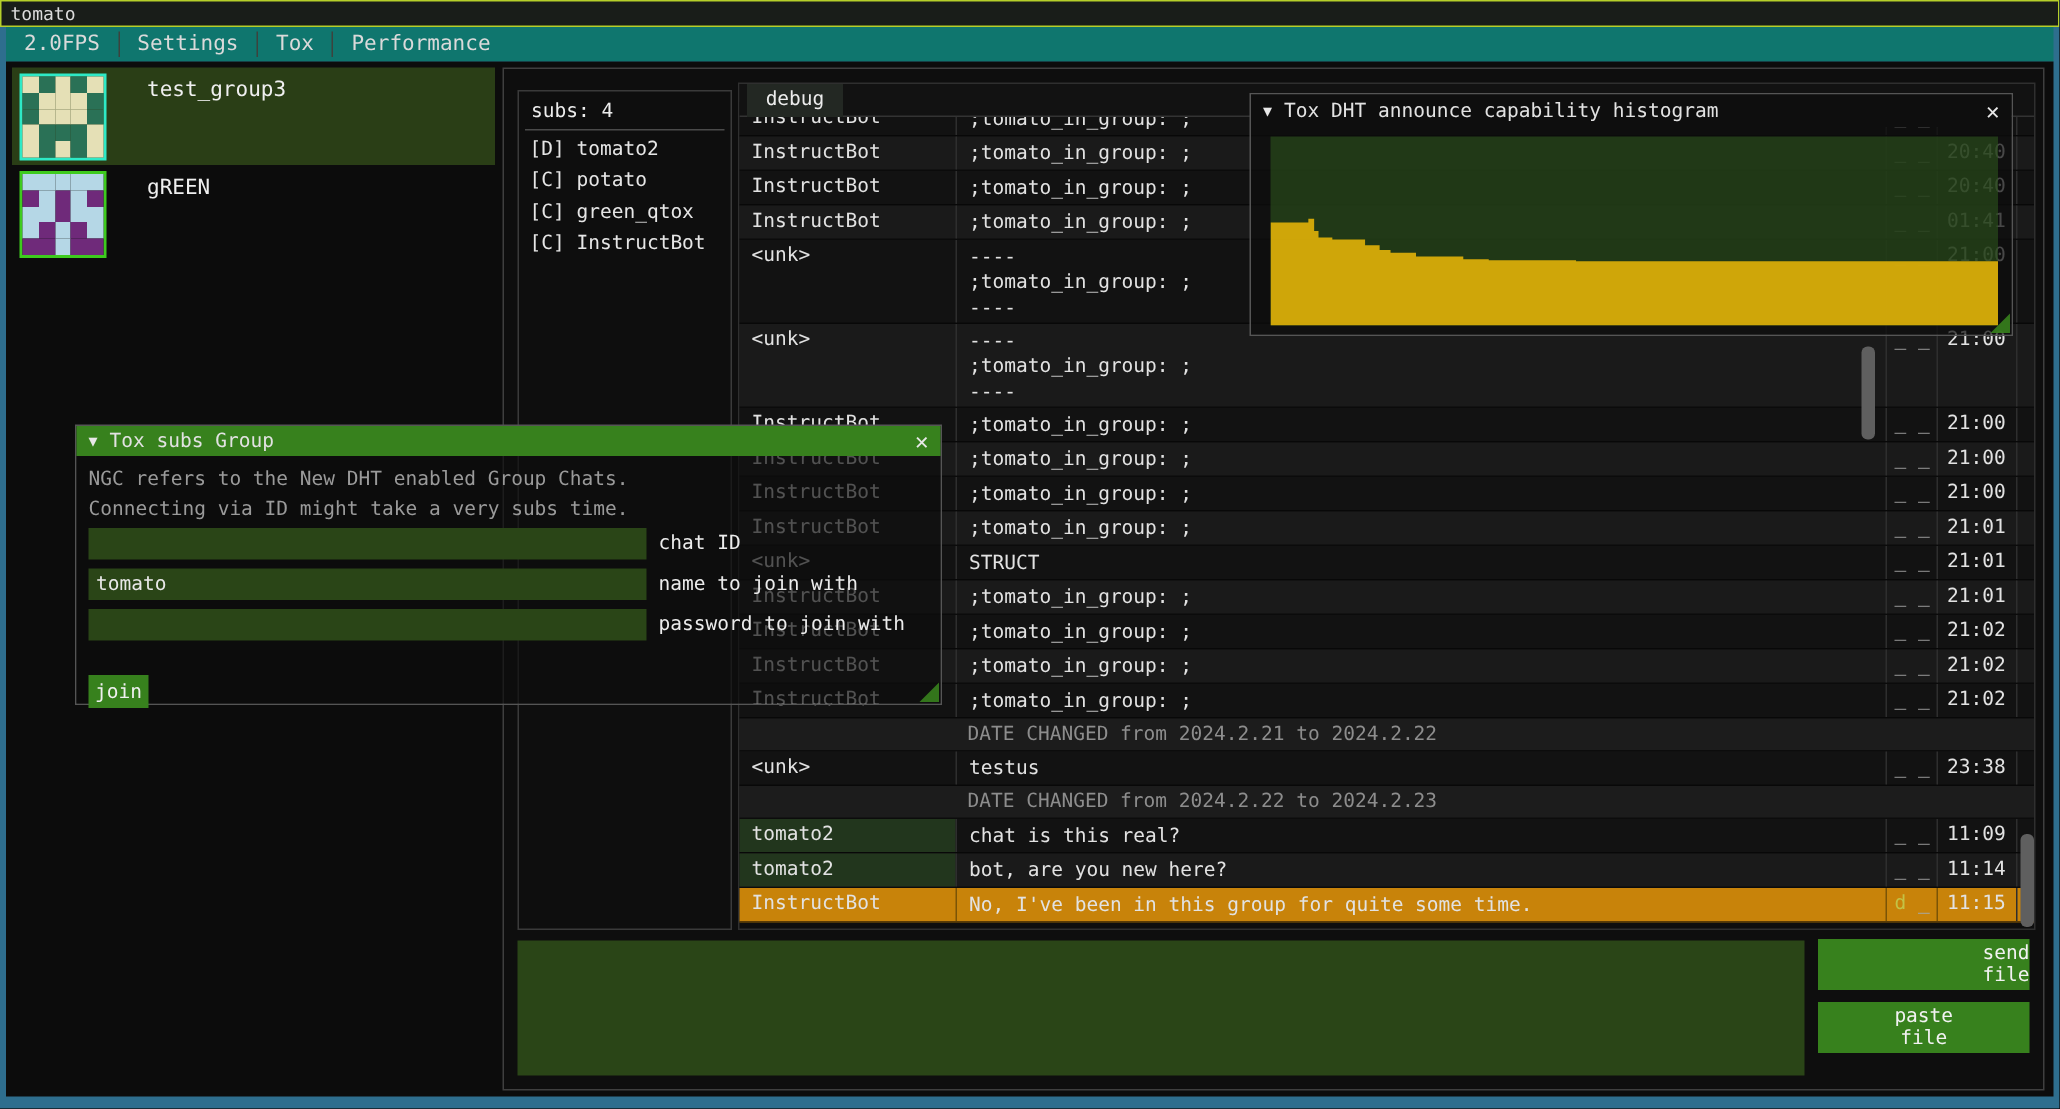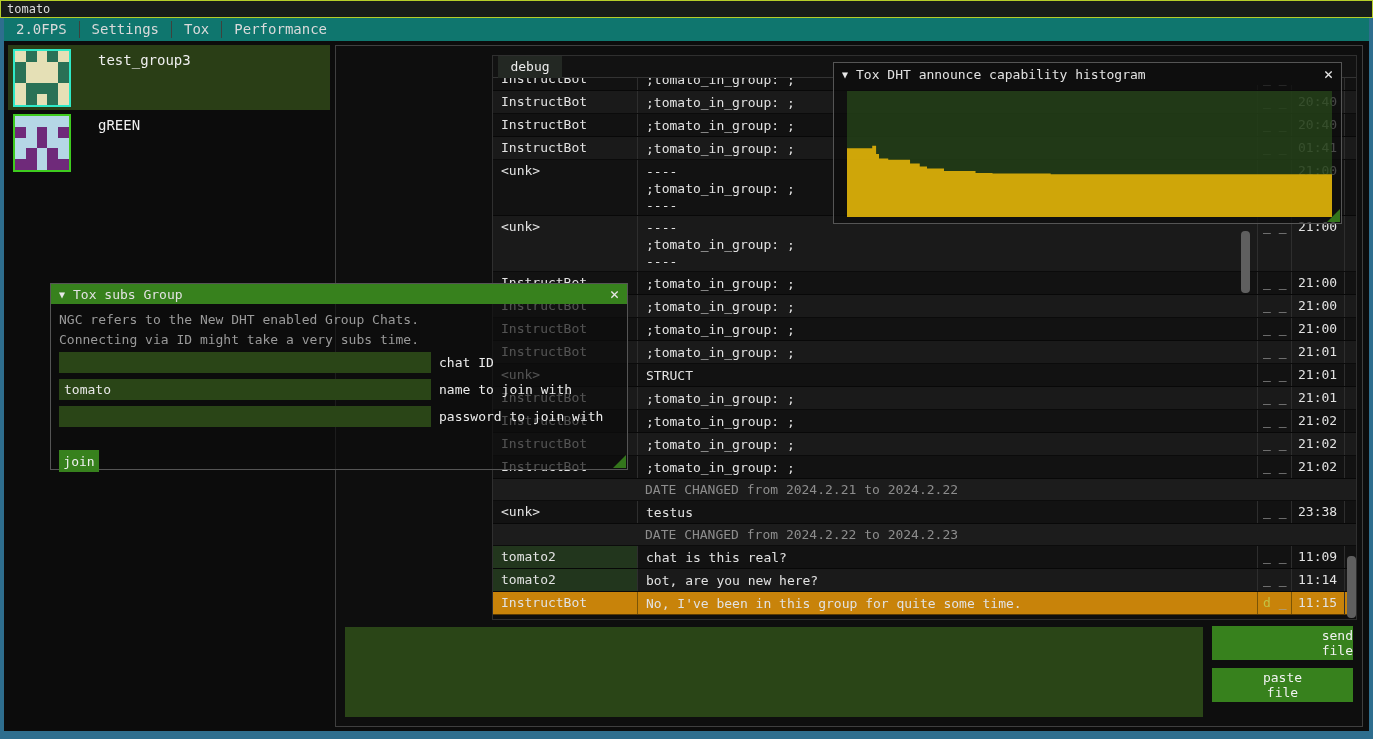--- a/index.html
+++ b/index.html
@@ -159,20 +159,28 @@
         <div style="background: rgb(111, 42, 122);"></div>
         <div style="background: rgb(181, 215, 230);"></div>
         <div style="background: rgb(111, 42, 122);"></div>
         <div style="background: rgb(111, 42, 122);"></div>
       </div>
     <div class="group-label">gREEN</div>
   </div>
 
   <div class="abs chat-window"></div>
 
+  <div class="abs subs-panel">
+    <div class="subs-header">subs: 4</div>
+    <div class="subs-sep"></div>
+    <div class="subs-item" style="top:31px;">[D] tomato2</div>
+    <div class="subs-item" style="top:52px;">[C] potato</div>
+    <div class="subs-item" style="top:73px;">[C] green_qtox</div>
+    <div class="subs-item" style="top:94px;">[C] InstructBot</div>
+  </div>
 
   <div class="abs chatlog"></div>
 
   <div class="abs" id="chat-rows">
       <div class="chat-row" style="height: 23px; background: rgb(18, 18, 18);">
         <div class="cell c-sender">InstructBot</div>
         <div class="cell c-msg"><div class="msg-line">;tomato_in_group: ;</div></div>
         <div class="cell c-status"><span>_</span><span> _</span></div>
         <div class="cell c-time">20:40</div>
       </div>

